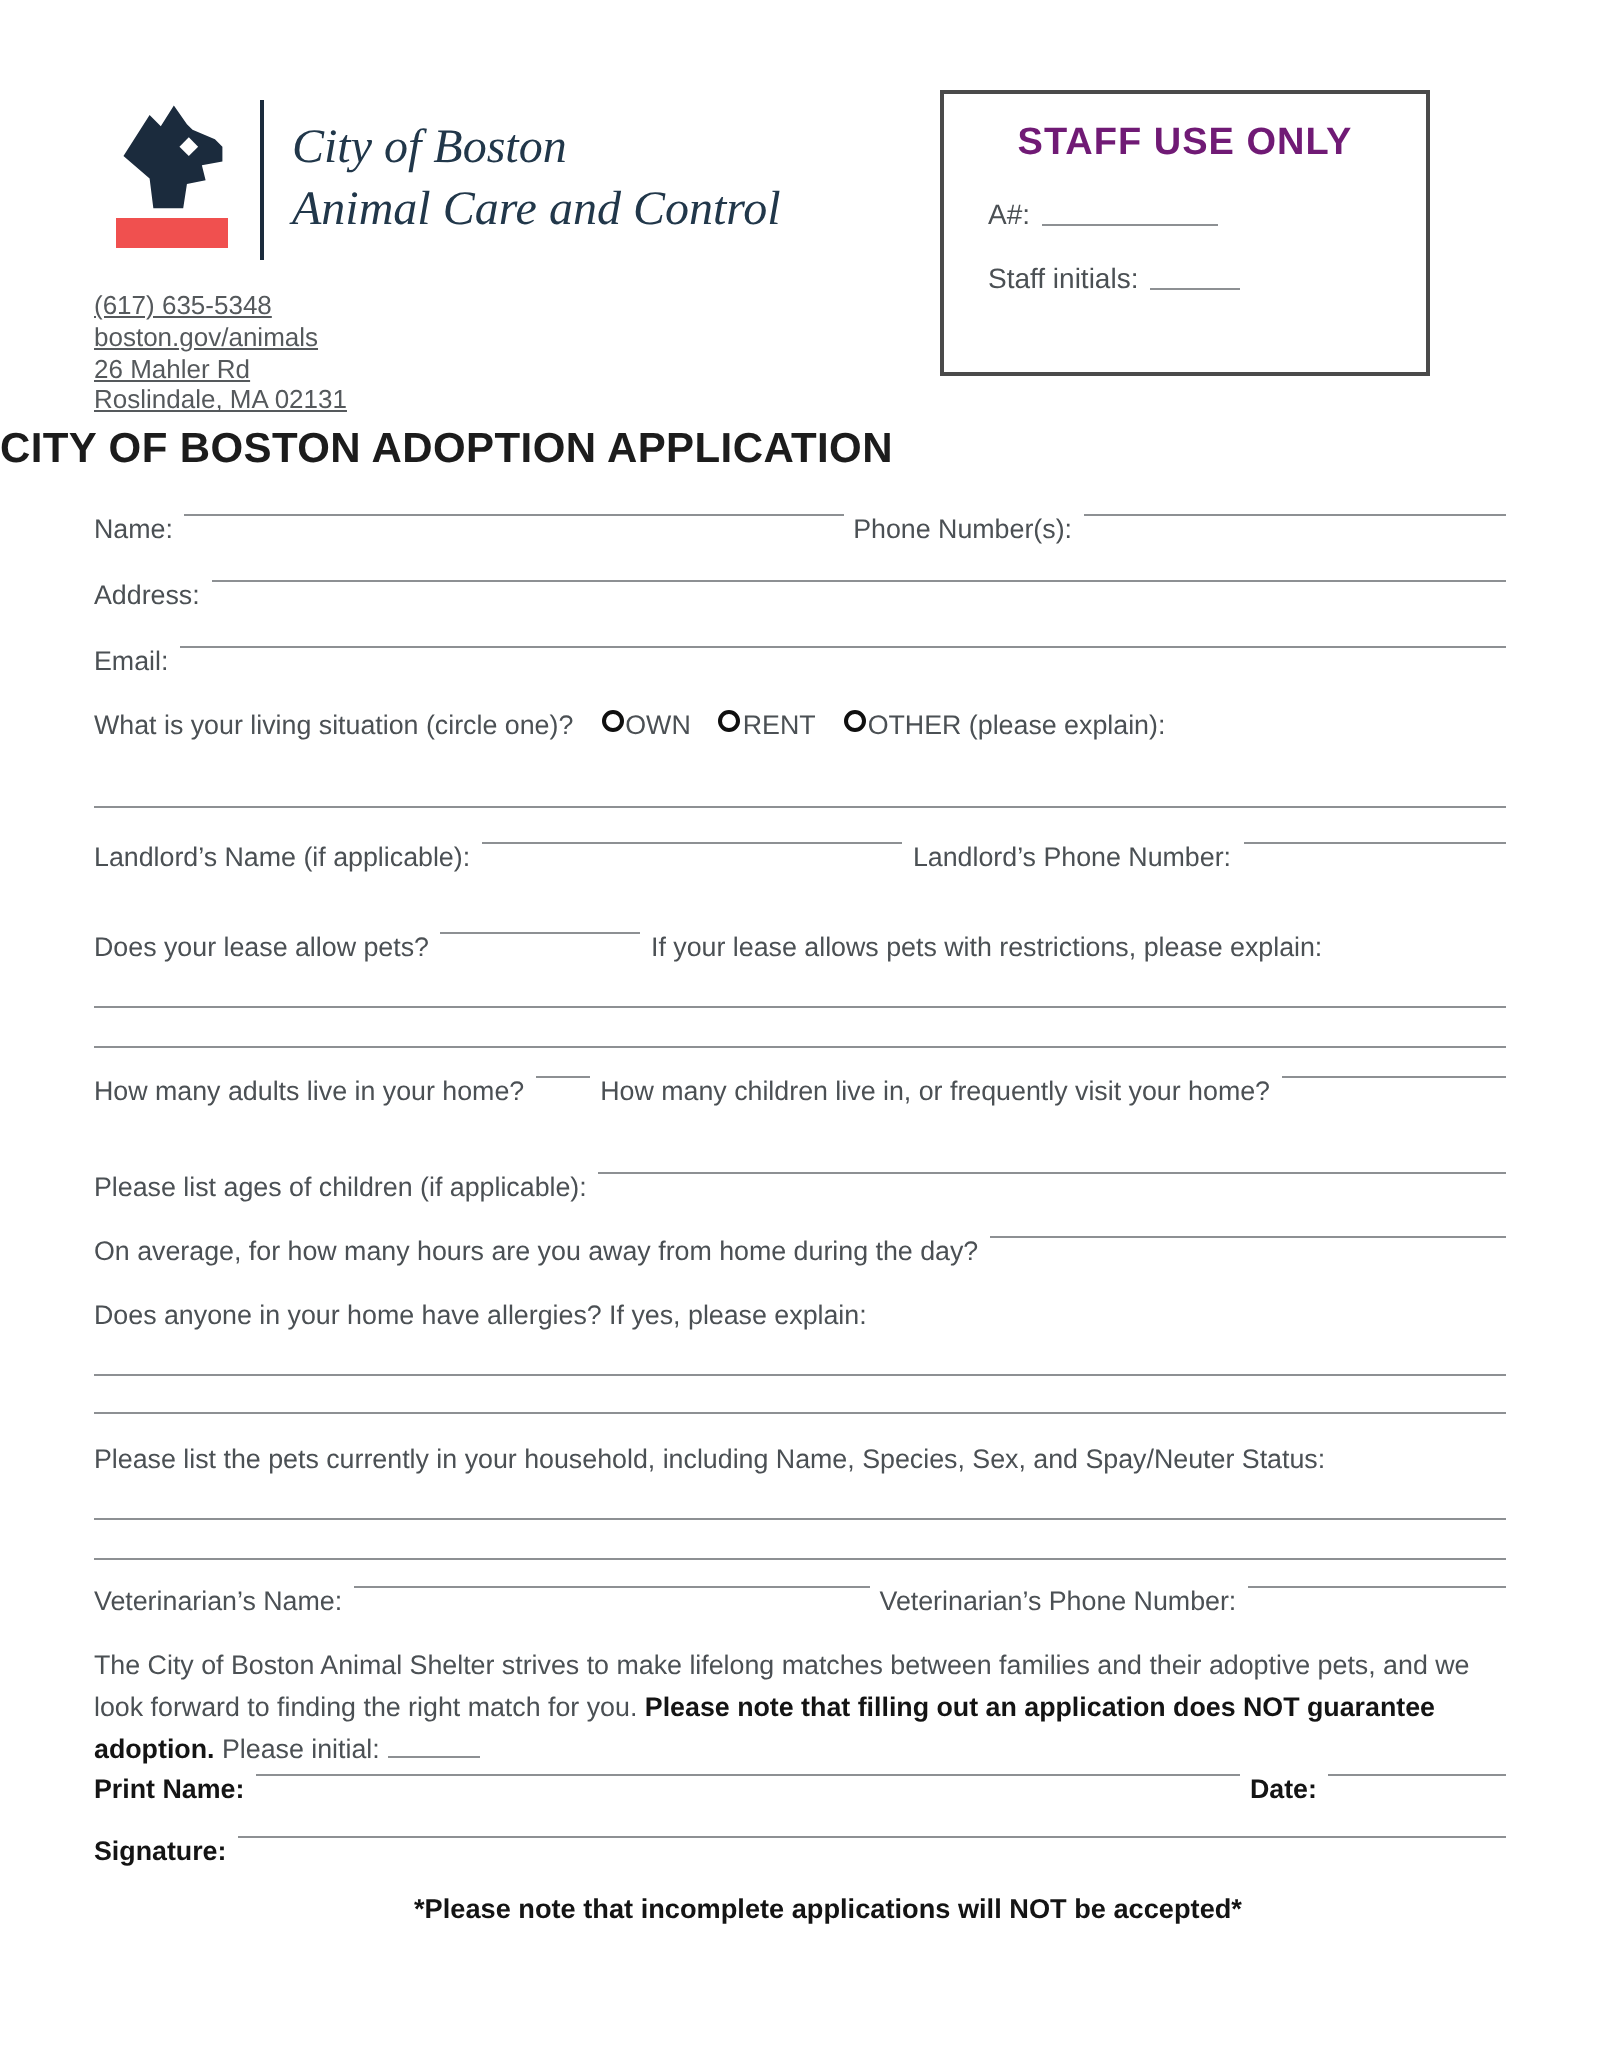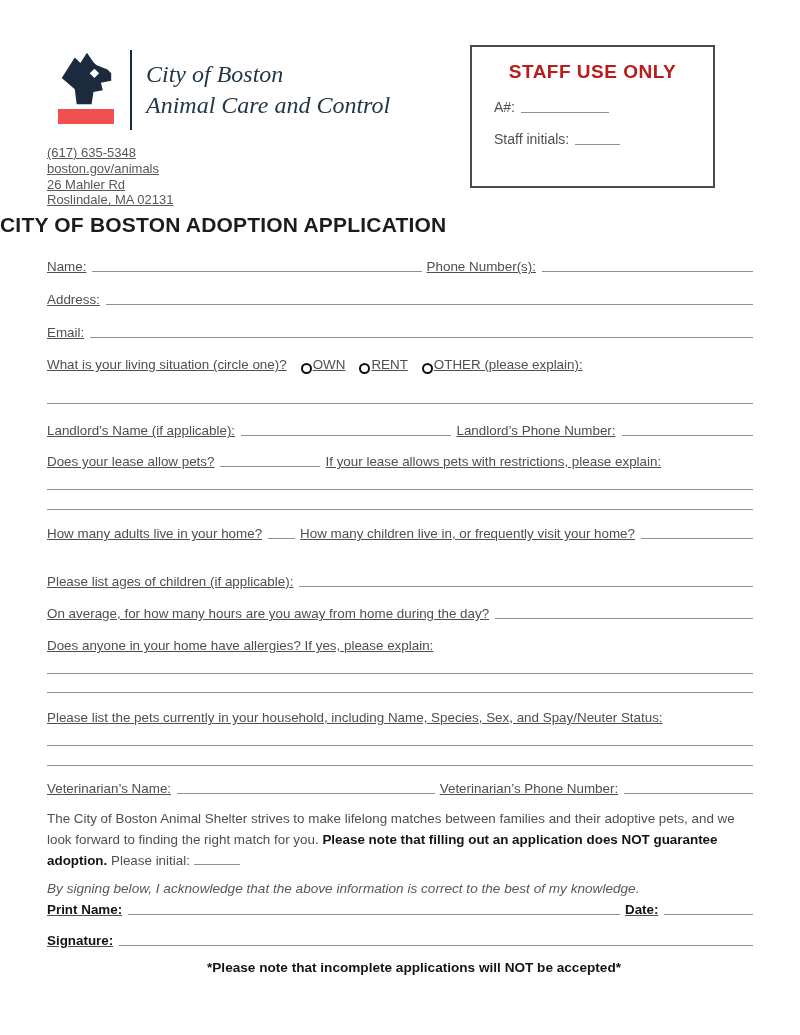--- a/index.html
+++ b/index.html
@@ -17,31 +17,31 @@
   .logo-divider { width:2px; height:80px; background:#1b2b3d; margin:0 14px 0 16px; }
   .logo-text {
     font-family:"Liberation Serif", serif; font-style:italic; color:#21374a;
     font-size:24px; line-height:31px; padding-top:9px; white-space:nowrap;
   }
   .contact { position:absolute; left:47px; top:145px; font-size:13px; line-height:15.8px; color:#55595c;text-decoration:underline; }
   .staff-box {
     position:absolute; left:470px; top:45px; width:245px; height:143px;
     border:2px solid #4a4a4a; background:#fff;
   }
-  .staff-title { text-align:center; font-weight:800; color:#b91c1c; font-size:19px; letter-spacing:.5px; margin-top:14px; }
+  .staff-title { text-align:center; font-weight:800; color:#701a75; font-size:19px; letter-spacing:.5px; margin-top:14px; }
   .staff-row { display:flex; align-items:flex-end; margin:0 0 0 22px; font-size:14px; color:#55595c; height:17px; white-space:nowrap; }
   .staff-row.r1 { margin-top:15px; }
   .staff-row.r2 { margin-top:15px; }
   
   .form-title {
     margin-top:8px; text-align:left; font-size:21px; line-height:24px;
     font-weight:800; color:#1c1c1c; letter-spacing:.2px;
   }
   
-  .row { display:flex; align-items:flex-end; height:17px; margin:0 47px; font-size:13.4px; white-space:nowrap;text-decoration:underline; }
+  .row { display:flex; height:17px; margin:0 47px; font-size:13.4px; white-space:nowrap; }
   .lbl { color:#4b5054; }
   .fill { flex:1 1 auto; border-bottom:1.4px solid #8d9093; height:1px; margin:0 5px 2px 6px; }
   .fill.last { margin-right:0; }
   .fill.fx { flex:0 0 auto; }
   .rule { margin:0 47px; height:0; border-bottom:1.4px solid #8d9093; }
   .circle {
     display:inline-block; width:11px; height:11px; border:2.6px solid #0f0f0f;
     border-radius:50%; margin:0 1px -2px 14px; flex:0 0 auto;
   }
   .opt { color:#4b5054; }
@@ -123,21 +123,21 @@
 
   <div class="rule" style="margin-top:31px"></div>
 
   <div class="row" style="margin-top:17px">
     <span class="lbl">Landlord’s Name (if applicable):</span>
     <span class="fill" style="flex:1.6"></span>
     <span class="lbl">Landlord’s Phone Number:</span>
     <span class="fill last"></span>
   </div>
 
-  <div class="row" style="margin-top:14px">
+  <div class="row" style="margin-top:28px">
     <span class="lbl">Does your lease allow pets?</span>
     <span class="fill fx" style="width:100px"></span>
     <span class="lbl">If your lease allows pets with restrictions, please explain:</span>
   </div>
 
   <div class="rule" style="margin-top:20px"></div>
   <div class="rule" style="margin-top:19px"></div>
 
   <div class="row" style="margin-top:14px">
     <span class="lbl">How many adults live in your home?</span>
@@ -172,21 +172,20 @@
 
   <div class="row" style="margin-top:13px">
     <span class="lbl">Veterinarian’s Name:</span>
     <span class="fill" style="flex:2"></span>
     <span class="lbl">Veterinarian’s Phone Number:</span>
     <span class="fill last"></span>
   </div>
 
   <div class="para"><span>The City of Boston Animal Shelter strives to make lifelong matches between families and their adoptive pets, and we look forward to finding the right match for you. </span><b>Please note that filling out an application does NOT guarantee adoption.</b><span> Please initial: </span><span class="initial-line"></span></div>
 
-  <div class="italic-row">By signing below, I acknowledge that the above information is correct to the best of my knowledge.</div>
 
   <div class="row" style="margin-top:2px">
     <span class="sig-lbl">Print Name:</span>
     <span class="fill" style="flex:5"></span>
     <span class="sig-lbl">Date:</span>
     <span class="fill last" style="flex:0.9"></span>
   </div>
 
   <div class="row" style="margin-top:14px">
     <span class="sig-lbl">Signature:</span>

